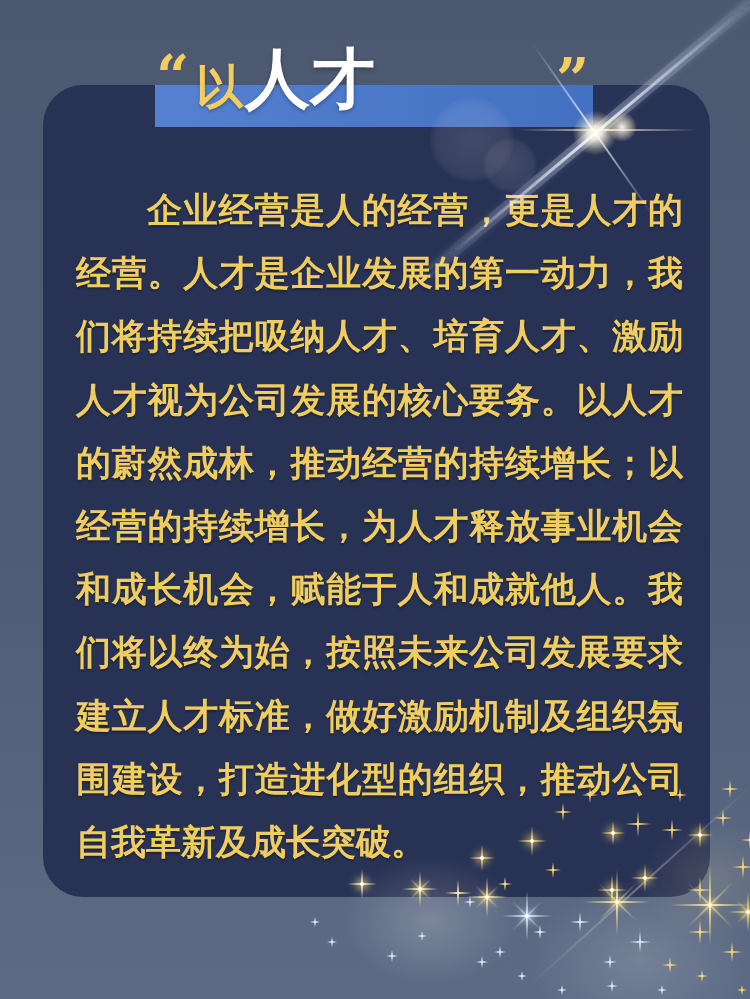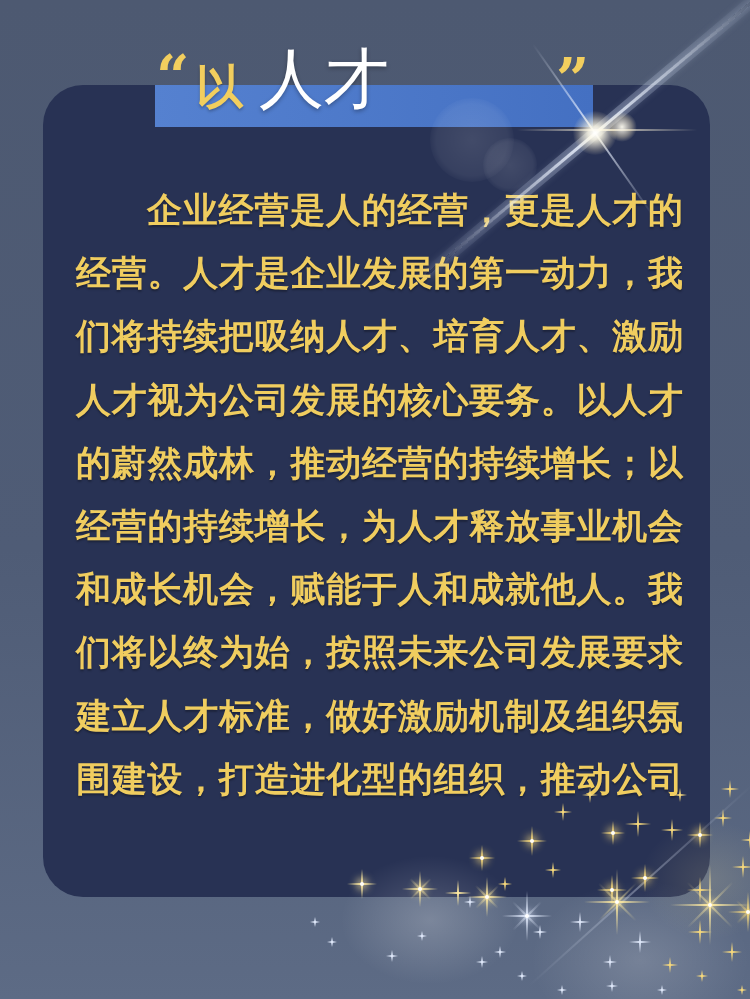--- a/index.html
+++ b/index.html
@@ -10,22 +10,22 @@
   #card{position:absolute;left:43px;top:85px;width:667px;height:812px;
         background:#283254;border-radius:40px;}
   
   #banner{position:absolute;left:155px;top:85px;width:438px;height:42px;
           background:linear-gradient(90deg,#5581d0 0%,#4470c2 100%);}
   
   #title-row{position:absolute;left:196px;top:40px;height:70px;display:flex;
              align-items:flex-end;z-index:6;white-space:nowrap;}
   .t-yellow{color:#f2ce5e;font-weight:bold;font-size:47px;line-height:1;
             text-shadow:0 2px 3px rgba(0,0,0,.25);}
-  .t-white{color:#ffffff;font-weight:normal;font-size:65px;line-height:.95;
-           text-shadow:0 2px 4px rgba(0,0,0,.3);margin:0 16px;}
+  .t-white{color:#ffffff;font-weight:bold;font-size:65px;line-height:.95;
+           text-shadow:0 2px 4px rgba(0,0,0,.3);margin:0 2px;}
   .quote{position:absolute;color:#f2ce5e;font-weight:bold;font-size:58px;
          line-height:1;z-index:6;font-family:"DejaVu Serif","Liberation Serif",serif;}
   #quote-open{left:156px;top:48px;}
   #quote-close{left:556px;top:50px;}
   
   #body-text{position:absolute;left:76px;top:179px;width:607px;z-index:4;}
   .line{display:flex;justify-content:space-between;align-items:center;
         height:63.2px;color:#f0cd5f;font-weight:bold;font-size:35px;
         text-shadow:0 2px 2px rgba(0,0,0,.3);}
   .line span{display:inline-block;line-height:1;}
@@ -288,20 +288,21 @@
         <span>型</span>
         <span>的</span>
         <span>组</span>
         <span>织</span>
         <span>，</span>
         <span>推</span>
         <span>动</span>
         <span>公</span>
         <span>司</span>
       </div>
+    <div class="line last">自我革新及成长突破。</div>
   </div>
 
   <div class="mist" id="mist1"></div>
   <div class="mist" id="mist2"></div>
   <div class="mist" id="mist3"></div>
   <div class="fx" id="trail"></div>
 
   <div id="sparkle-layer" class="fx">
       <span class="star" style="left: 482px; top: 858px; width: 26px; height: 26px; --c: #f6d87c;">
         <i class="h"></i>

